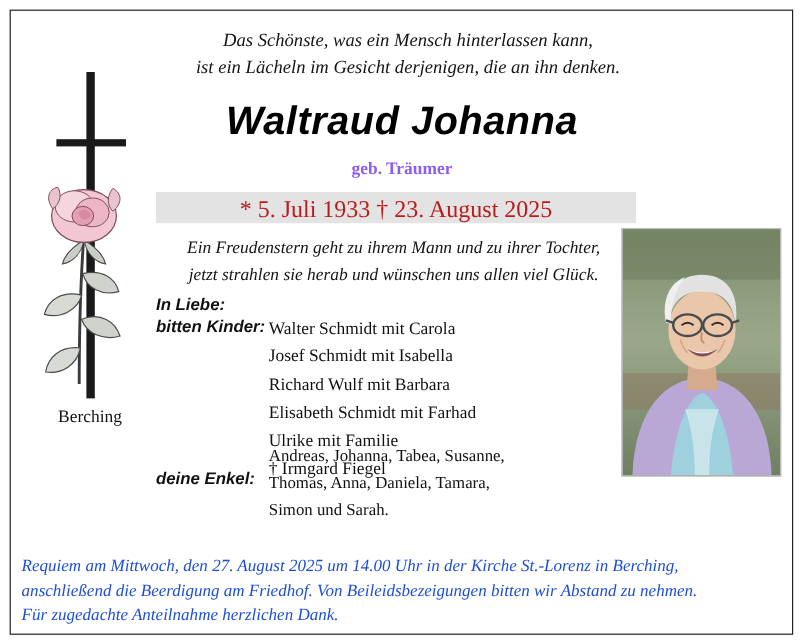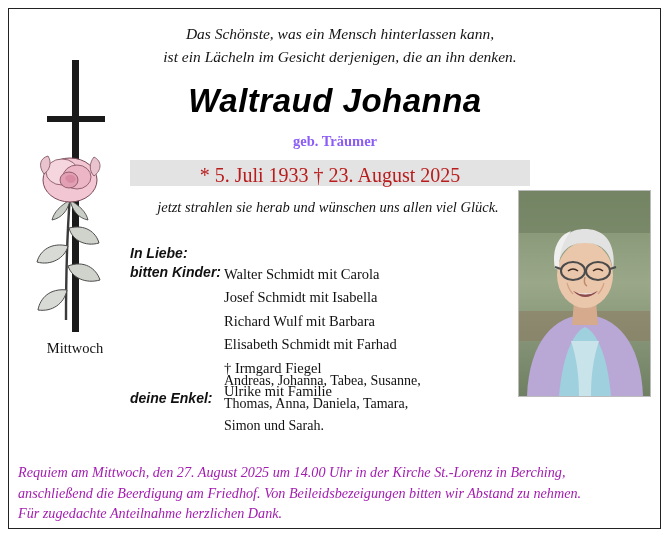--- a/index.html
+++ b/index.html
@@ -157,21 +157,21 @@
 
   
   .footer {
     position: absolute;
     left: 18px;
     top: 462px;
     width: 632px;
     font-style: italic;
     font-size: 14.2px;
     line-height: 1.45;
-    color: #a21caf;
+    color: #1d4ed8;
   }
 
   
   .graphic {
     position: absolute;
     left: 22px;
     top: 60px;
     width: 110px;
     height: 275px;
   }
@@ -200,42 +200,43 @@
     <div>ist ein Lächeln im Gesicht derjenigen, die an ihn denken.</div>
   </div>
 
   <div class="name">Waltraud Johanna</div>
   <div class="maidenname">geb. Träumer</div>
 
   <div class="dates-band"></div>
   <div class="dates-text">* 5. Juli 1933   † 23. August 2025</div>
 
   <div class="verse">
+    <div>Ein Freudenstern geht zu ihrem Mann und zu ihrer Tochter,</div>
     <div>jetzt strahlen sie herab und wünschen uns allen viel Glück.</div>
   </div>
 
   <div class="inliebe">In Liebe:</div>
   <div class="kinder-label">bitten Kinder:</div>
   <div class="kinder-list">
     <div>Walter Schmidt mit Carola</div>
     <div>Josef Schmidt mit Isabella</div>
     <div>Richard Wulf mit Barbara</div>
     <div>Elisabeth Schmidt mit Farhad</div>
+    <div>Ulrike mit Familie</div>
     <div>† Irmgard Fiegel</div>
-    <div>Ulrike mit Familie</div>
   </div>
 
   <div class="enkel-label">deine Enkel:</div>
   <div class="enkel-list">
     <div>Andreas, Johanna, Tabea, Susanne,</div>
     <div>Thomas, Anna, Daniela, Tamara,</div>
     <div>Simon und Sarah.</div>
   </div>
 
-  <div class="place">Mittwoch</div>
+  <div class="place">Berching</div>
 
   <div class="graphic">
     <svg width="110" height="275" viewBox="0 0 110 275">
 
       <rect x="50" y="0" width="7" height="272" fill="#1a1a1a"></rect>
       <rect x="25" y="56" width="58" height="6" fill="#1a1a1a"></rect>
 
       <g>
         <path d="M44 260 C44 215 45 175 48 135" stroke="#3a3a3a" stroke-width="2.4" fill="none"></path>
 

